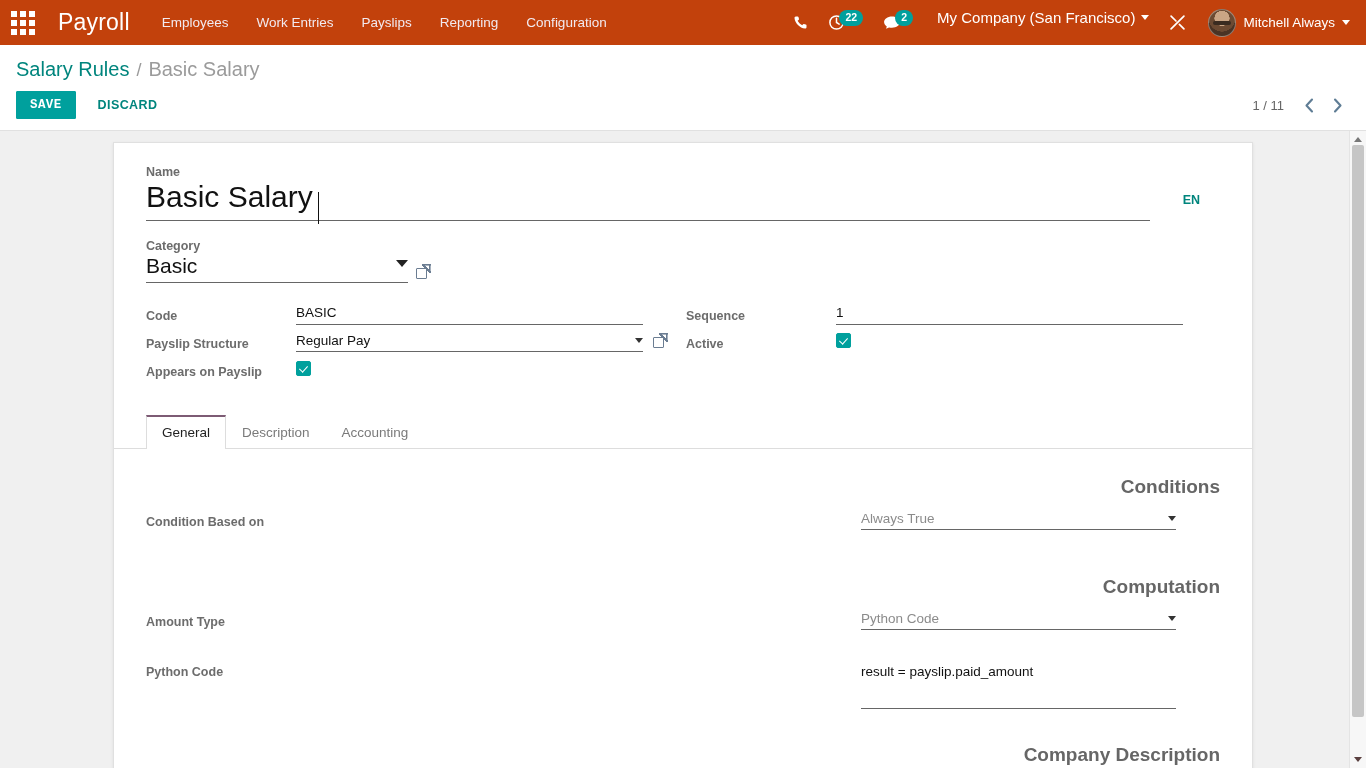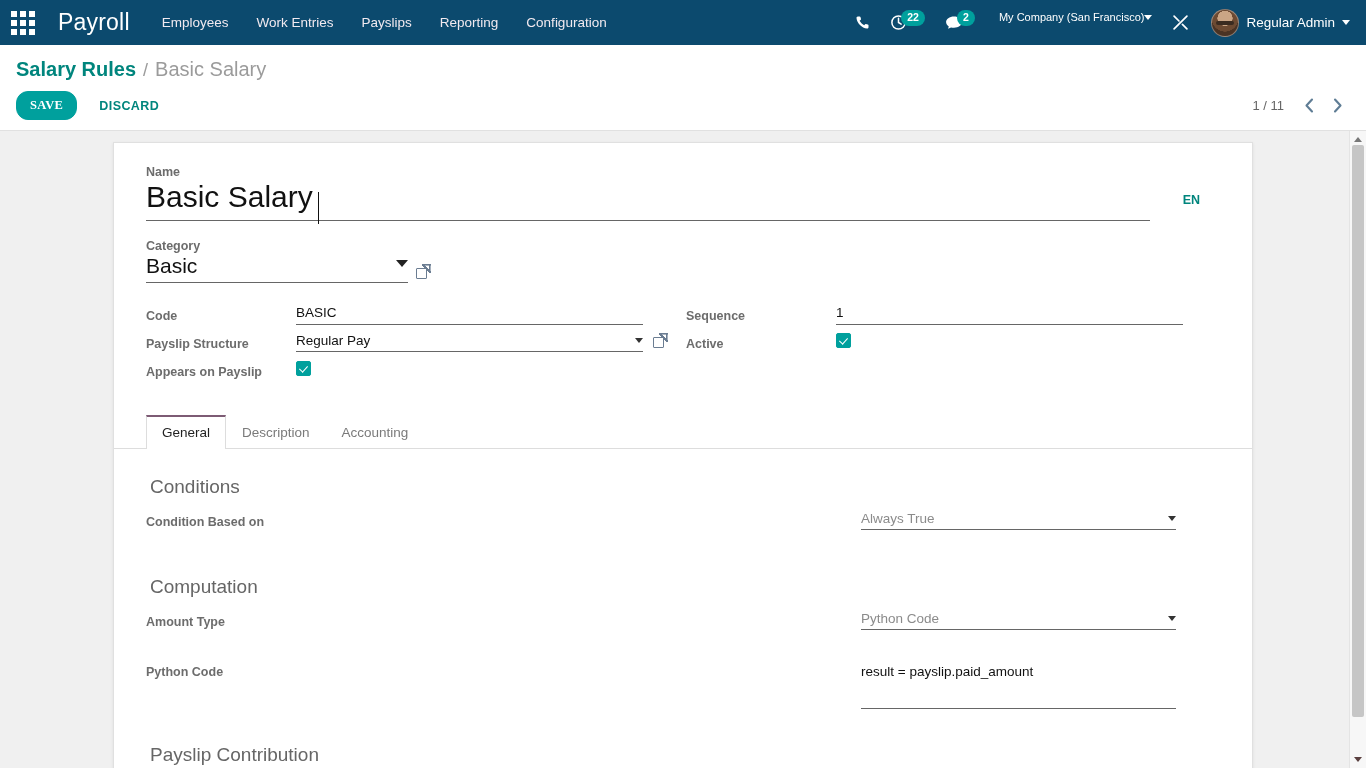--- a/index.html
+++ b/index.html
@@ -8,21 +8,21 @@
     width: 1366px; height: 768px;
     overflow: hidden;
     background: #f0f0f0;
     font-family: "Liberation Sans", sans-serif;
     -webkit-font-smoothing: antialiased;
   }
 
   
   .navbar {
     height: 45px;
-    background: #0c4a6e;
+    background: #c2410c;
     display: flex;
     align-items: center;
     position: relative;
     z-index: 30;
   }
   .apps-grid {
     width: 46px; height: 45px;
     display: flex; align-items: center; justify-content: center;
     cursor: pointer;
   }
@@ -78,23 +78,23 @@
     border-radius: 9px;
     padding: 1px 6px 2px;
     line-height: 13px;
     margin-left: -6px;
     margin-top: -9px;
     min-width: 18px;
     text-align: center;
   }
   .company-sel {
     color: #ffffff;
-    font-size: 11px;
+    font-size: 15px;
     padding: 0 10px 0 14px;
-    display: flex; align-items: center; 
+    display: flex; align-items: center; gap: 6px;
     height: 34px;
     cursor: pointer;
     white-space: nowrap;
   }
   .caret {
     width: 0; height: 0;
     border-left: 4px solid transparent;
     border-right: 4px solid transparent;
     border-top: 5px solid currentColor;
     display: inline-block;
@@ -132,40 +132,40 @@
     z-index: 20;
   }
   .breadcrumb {
     padding-top: 11px;
     font-size: 20px;
     display: flex;
     align-items: baseline;
     gap: 7px;
     line-height: 26px;
   }
-  .breadcrumb .crumb-link { color: #00857d; text-decoration: none; cursor: pointer; font-weight: bold; }
+  .breadcrumb .crumb-link { color: #00857d; text-decoration: none; cursor: pointer; }
   .breadcrumb .sep { color: #9b9b9b; font-size: 18px; }
   .breadcrumb .crumb-active { color: #9b9b9b; }
 
   .cp-row {
     display: flex;
     align-items: center;
     margin-top: 8px;
   }
   .btn-save {
     background: #00a09d;
     color: #ffffff;
     border: 1px solid #00a09d;
-    border-radius: 12px;
+    border-radius: 1px;
     font-size: 12.5px;
     font-weight: 700;
     letter-spacing: .4px;
     padding: 6px 13px;
     cursor: pointer;
-    font-family: Liberation Serif, serif;
+    font-family: Liberation Mono, monospace;
   }
   .btn-discard {
     background: transparent;
     border: 1px solid transparent;
     color: #00857d;
     font-size: 12.5px;
     font-weight: 700;
     letter-spacing: .4px;
     padding: 6px 13px;
     margin-left: 8px;
@@ -394,23 +394,24 @@
     border-color: #dddddd;
     border-top: 2px solid #7d5b74;
     padding-top: 7px;
   }
 
   
   .tab-body { padding-top: 26px; }
   .sec-title {
     font-size: 19px;
     color: #666666;
-    font-weight: 400;
+    font-weight: 700;
     margin: 0 0 12px 4px;
     line-height: 24px;
+    text-align: right;
   }
   .sec-title.spaced { margin-top: 34px; }
 
   .row2 {
     display: flex;
     align-items: flex-start;
     min-height: 30px;
   }
   .row2 > .label-inline { width: 715px; flex: none; }
   .row2 .right-ctrl { width: 315px; flex: none; }
@@ -517,21 +518,21 @@
       <span>My Company (San Francisco)</span>
       <span class="caret"></span>
     </div>
     <div class="nav-ico">
       <svg width="17" height="17" viewBox="0 0 18 18" aria-hidden="true">
         <path d="M2.2 2.2l5.2 5.2M15.8 2.2L4.6 13.4M2.2 15.8l4.6-4.6M11 11l4.8 4.8" stroke="#fff" stroke-width="1.8" stroke-linecap="round" fill="none"></path>
       </svg>
     </div>
     <div class="user-box">
       <span class="avatar"></span>
-      <span>Regular Admin</span>
+      <span>Mitchell Always</span>
       <span class="caret"></span>
     </div>
   </div>
 </div>
 
 <div class="cp">
   <div class="breadcrumb">
     <a class="crumb-link">Salary Rules</a>
     <span class="sep">/</span>
     <span class="crumb-active">Basic Salary</span>
@@ -653,21 +654,21 @@
           </span>
         </div>
 
         <div class="row2" style="margin-top:20px;">
           <span class="label-inline">Python Code</span>
           <span class="right-ctrl">
             <div class="code-area">result = payslip.paid_amount</div>
           </span>
         </div>
 
-        <h2 class="sec-title spaced">Payslip Contribution</h2>
+        <h2 class="sec-title spaced">Company Description</h2>
 
       </div>
     </div>
   </div>
 </div>
 
 <div class="scrollbar">
   <div class="sb-btn top">
     <span class="tri-up"></span>
   </div>

